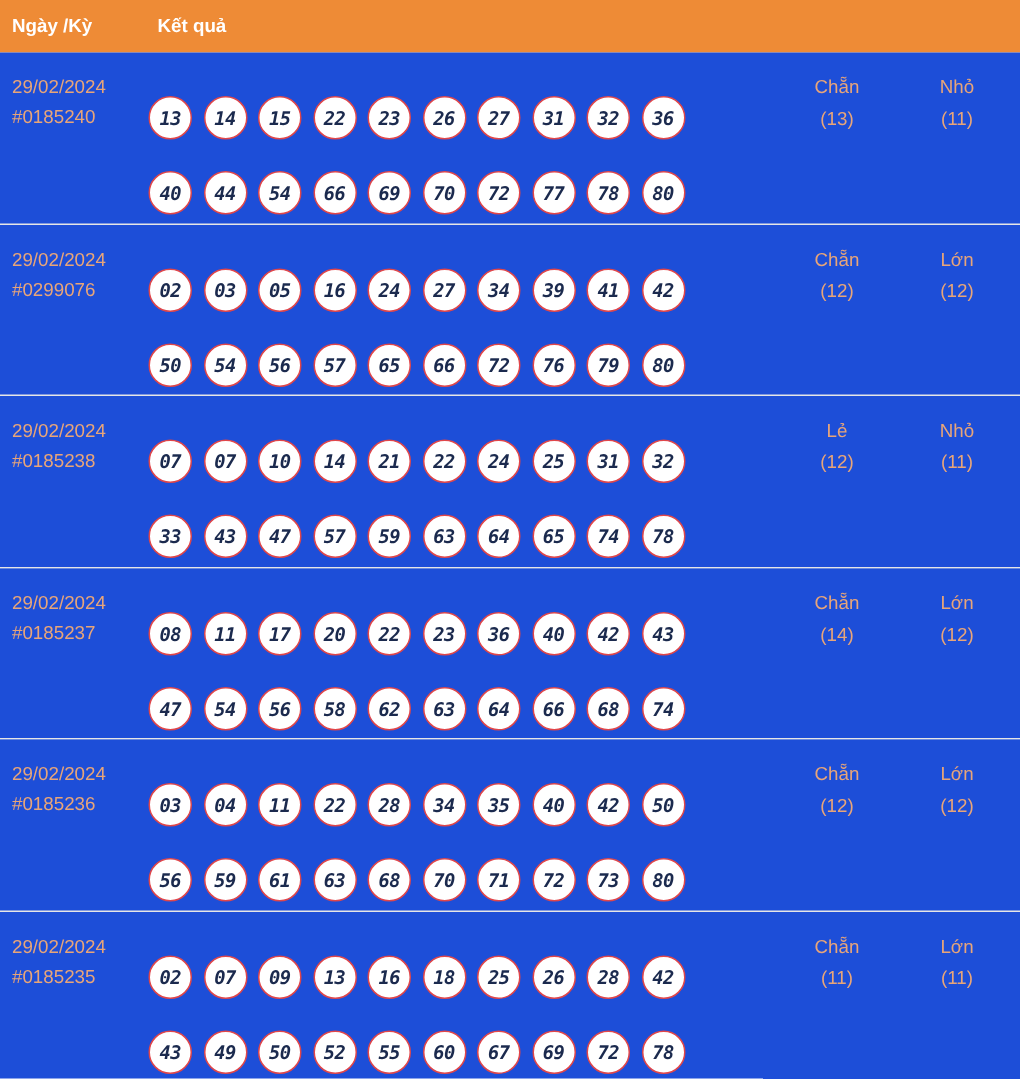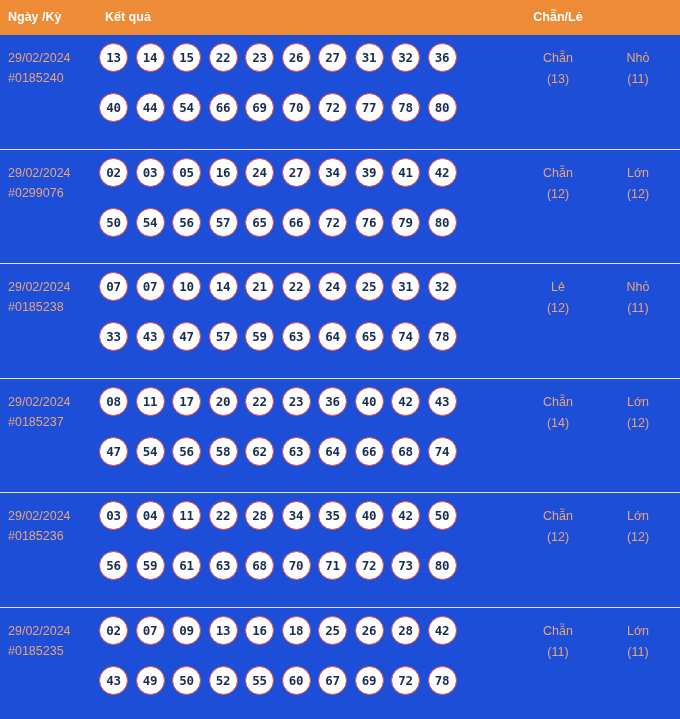--- a/index.html
+++ b/index.html
@@ -67,21 +67,22 @@
 
   .balls-cell {
     position: absolute;
     left: 99px;
     top: 8px;
     width: 410px;
   }
   .ball-line {
     height: 50px;
     display: flex;
-    align-items: flex-start;
+    align-items: flex-end;
+    font-style: italic;
   }
   .ball {
     width: 29px;
     height: 29px;
     min-width: 29px;
     border: 1.5px solid #e0464a;
     border-radius: 50%;
     margin-right: 7.5px;
     display: flex;
     align-items: center;
@@ -111,21 +112,20 @@
   .stat-cell .stat-count { display: block; }
 </style>
 </head>
 <body>
 
 <div id="results-table">
 
   <div class="table-header">
     <span class="hcell hcell-date">Ngày /Kỳ</span>
     <span class="hcell hcell-result">Kết quả</span>
-    <span class="hcell hcell-oe">Chẵn/Lẻ</span>
   </div>
 
   <div id="rows-container">
       <div class="result-row">
         <div class="date-cell">
           <span class="date-line">29/02/2024</span>
           <span class="draw-line">#0185240</span>
         </div>
         <div class="balls-cell">
           <div class="ball-line">

